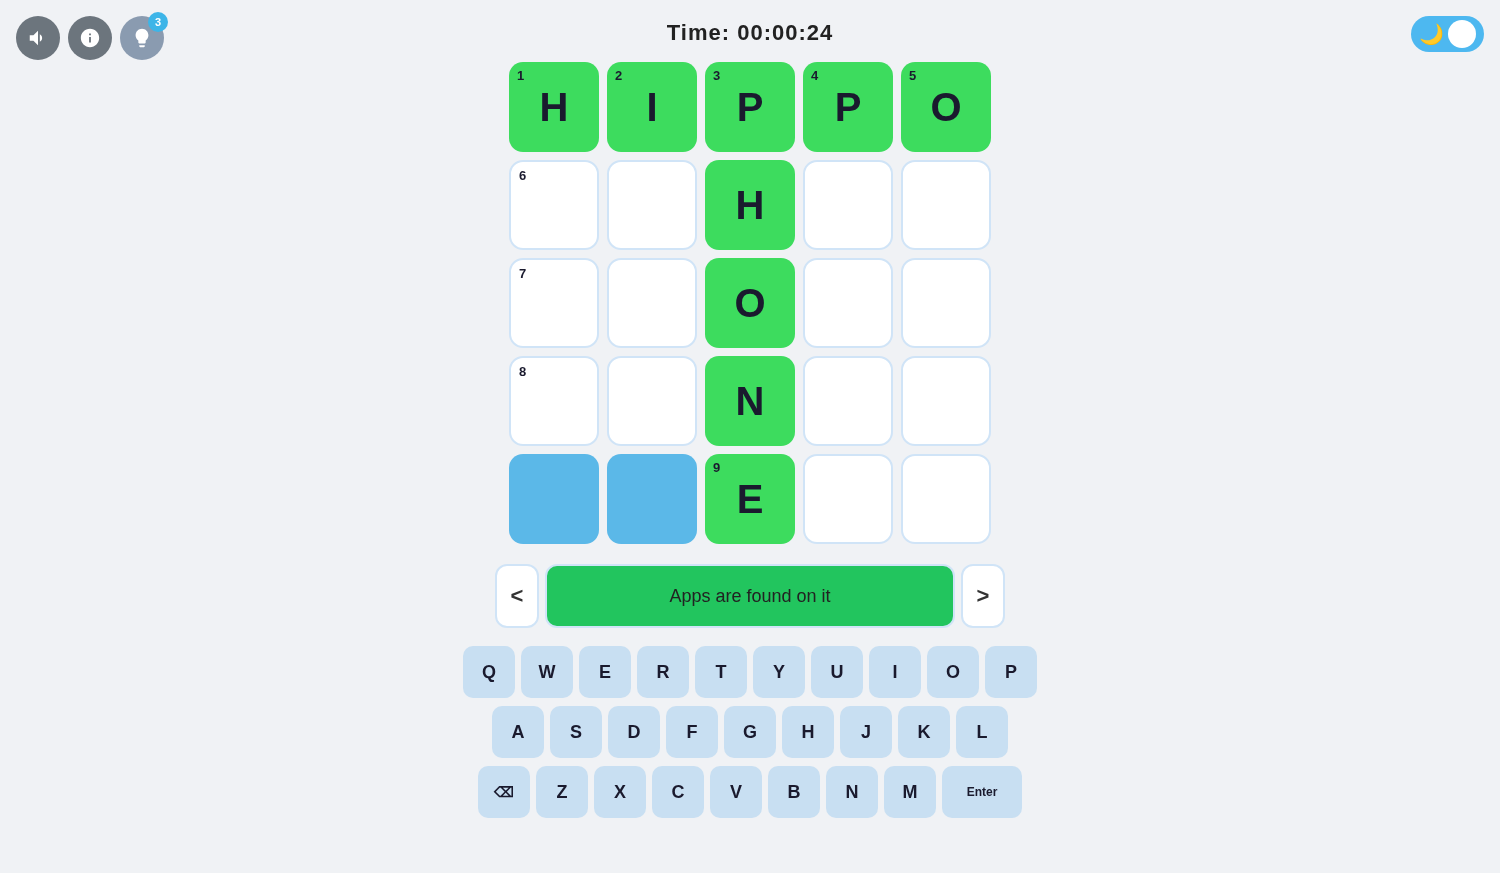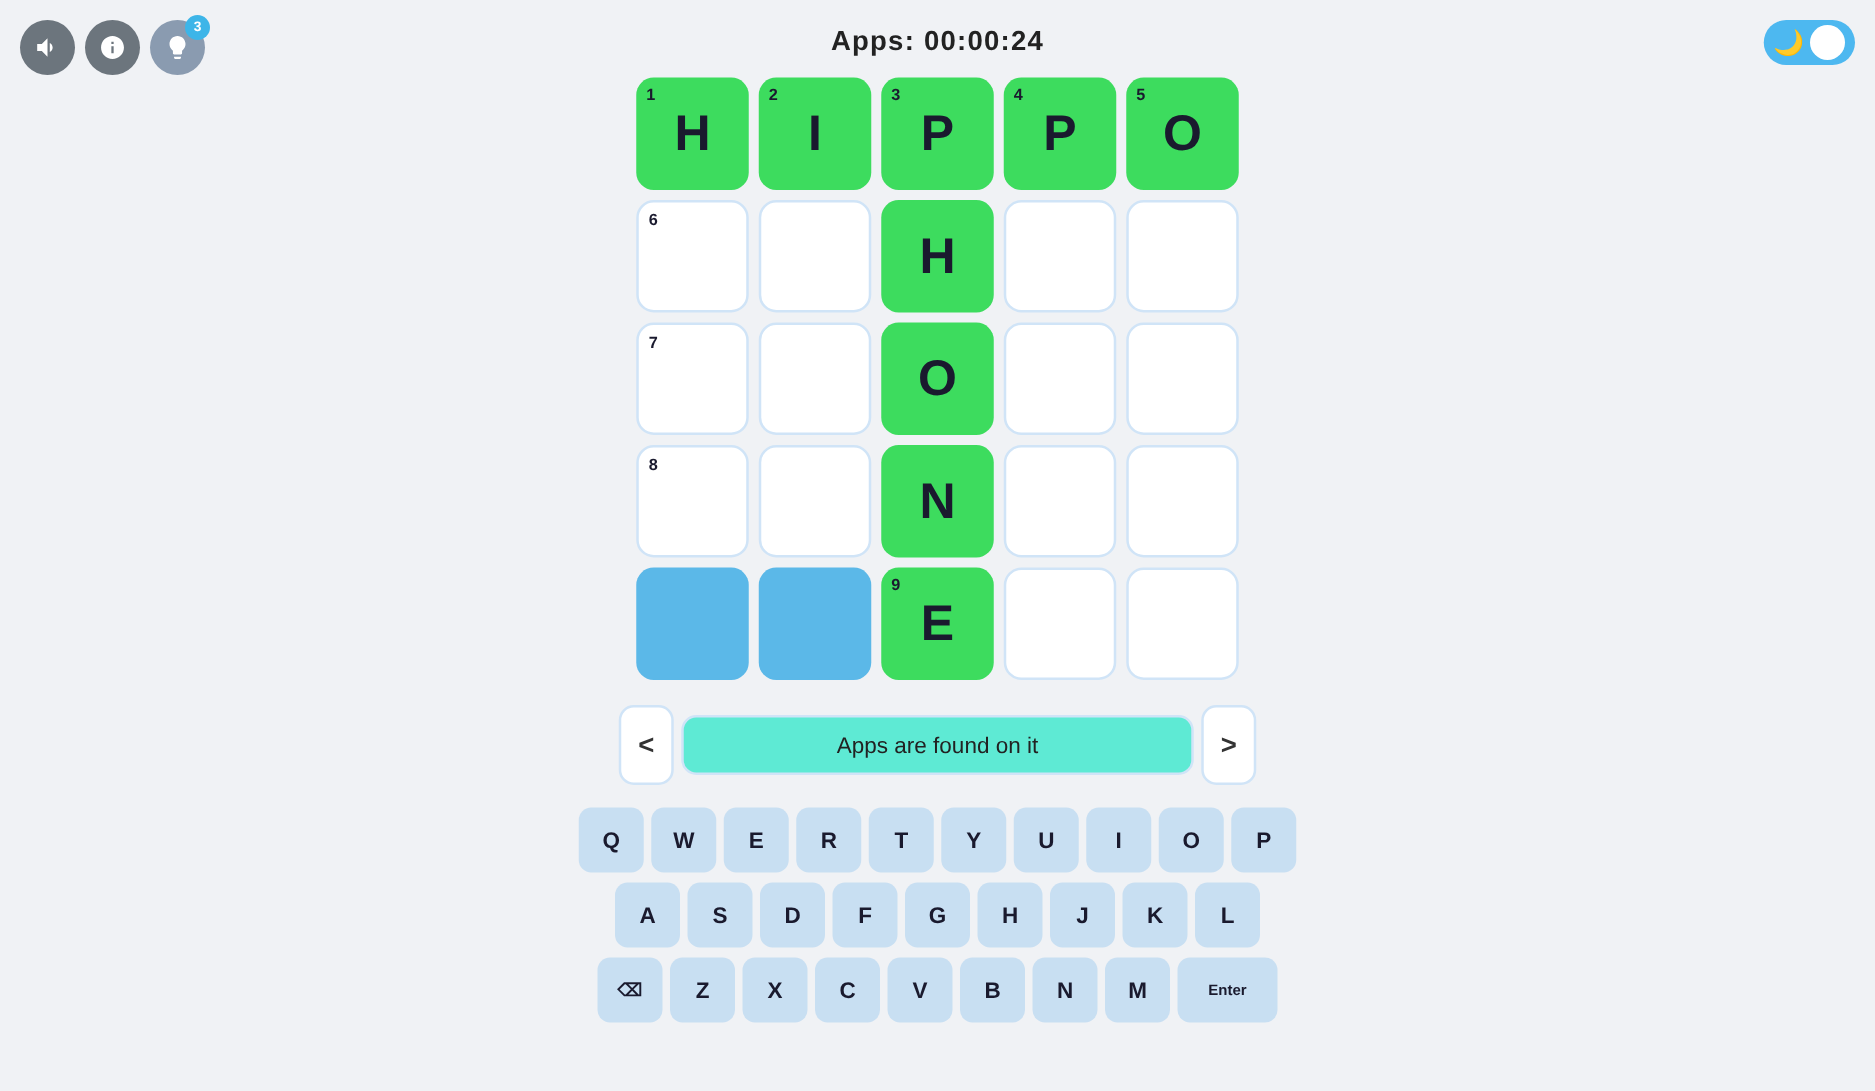--- a/index.html
+++ b/index.html
@@ -140,22 +140,22 @@
       align-items: center;
       justify-content: center;
       font-size: 22px;
       font-weight: 700;
       color: #333;
       cursor: pointer;
       flex-shrink: 0;
     }
     .clue-text-box {
       flex: 1;
-      height: 48px;
-      background: #5eead4;
+      height: 64px;
+      background: #22c55e;
       border: 2px solid #d0e4f7;
       border-radius: 12px;
       display: flex;
       align-items: center;
       justify-content: center;
       font-size: 18px;
       color: #222;
       margin: 0 6px;
     }
 
@@ -215,21 +215,21 @@
       </svg>
     <div class="badge">3</div>
   </div>
 </div>
 
 <div class="top-right-toggle">
   <span class="moon-icon">🌙</span>
   <div class="toggle-circle"></div>
 </div>
 
-<div class="timer">Apps: 00:00:24</div>
+<div class="timer">Time: 00:00:24</div>
 
 <div class="grid-container" id="grid-container">
     <div class="cell cell-green">
       <span class="cell-number">1</span>
       <span>H</span>
     </div>
     <div class="cell cell-green">
       <span class="cell-number">2</span>
       <span>I</span>
     </div>

